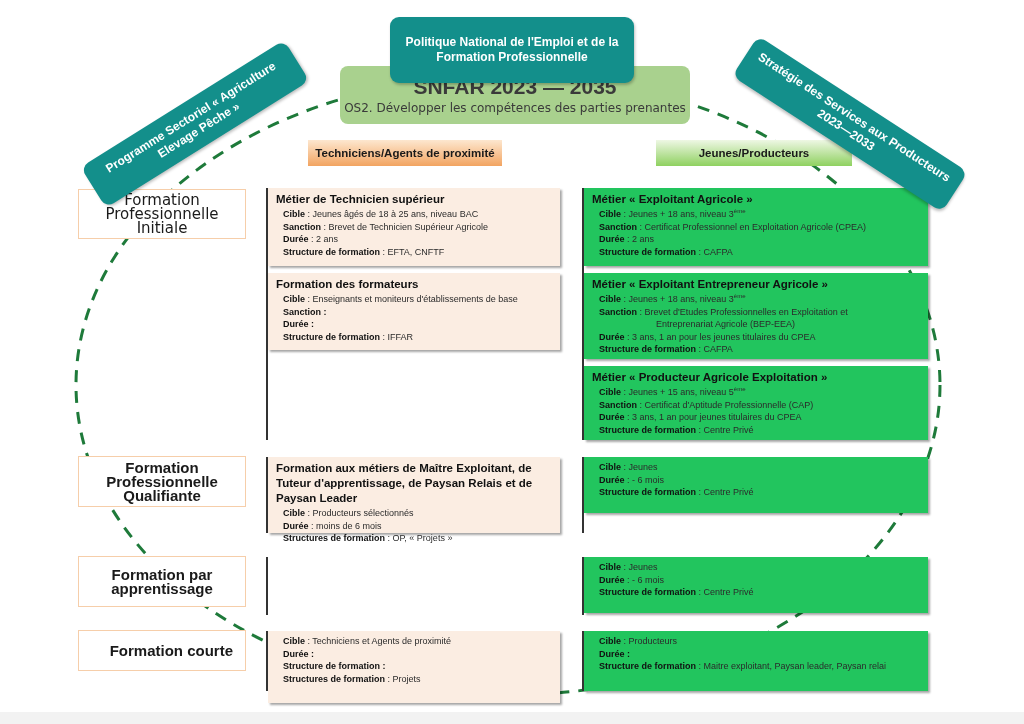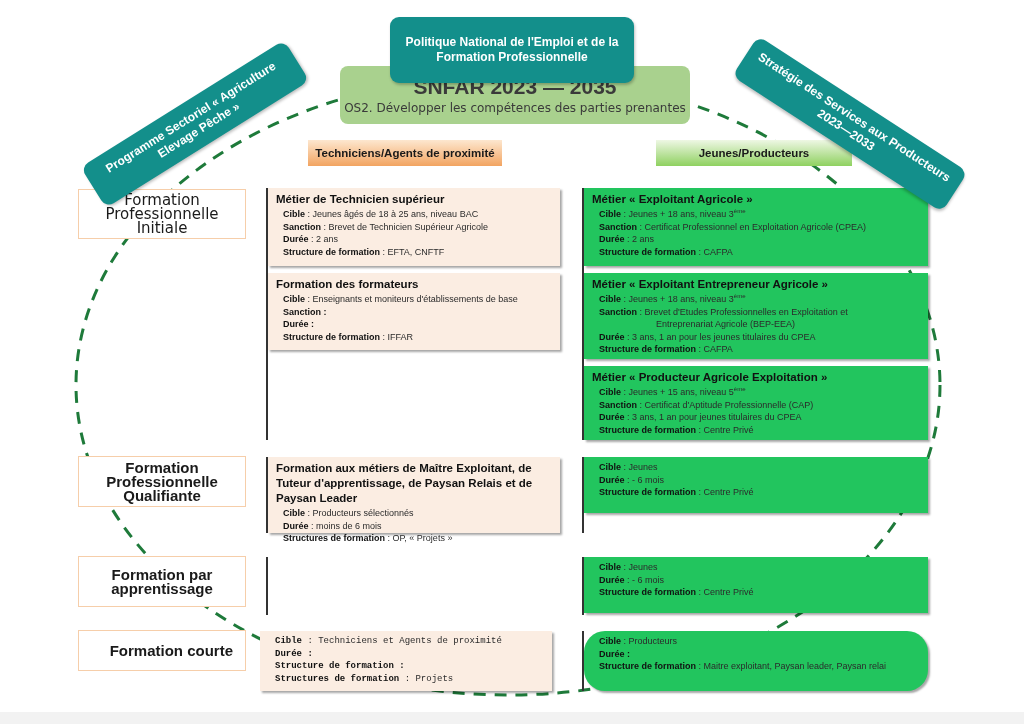--- a/index.html
+++ b/index.html
@@ -88,21 +88,21 @@
   <div class="line"><b>Structure de formation</b><span> : IFFAR</span></div>
 </div>
 
 <div class="card orange" style="left:268px;top:457px;width:292px;height:76px;">
   <div class="ctitle" style="white-space:normal;">Formation aux métiers de Maître Exploitant, de Tuteur d'apprentissage, de Paysan Relais et de Paysan Leader</div>
   <div class="line"><b>Cible</b><span> : Producteurs sélectionnés</span></div>
   <div class="line"><b>Durée</b><span> : moins de 6 mois</span></div>
   <div class="line"><b>Structures de formation</b><span> : OP, « Projets »</span></div>
 </div>
 
-<div class="card orange" style="left:260px;top:631px;width:292px;height:60px;font-family:Liberation Mono, monospace;">
+<div class="card orange" style="left:268px;top:631px;width:292px;height:72px;">
   <div class="line"><b>Cible</b><span> : Techniciens et Agents de proximité</span></div>
   <div class="line"><b>Durée</b><b> :</b></div>
   <div class="line"><b>Structure de formation</b><b> :</b></div>
   <div class="line"><b>Structures de formation</b><span> :  Projets</span></div>
 </div>
 
 <div class="card green" style="left:584px;top:188px;width:344px;height:78px;">
   <div class="ctitle">Métier « Exploitant Agricole »</div>
   <div class="line"><b>Cible</b><span> : Jeunes + 18 ans, niveau 3</span><sup>ème</sup></div>
   <div class="line"><b>Sanction</b><span> : Certificat Professionnel en Exploitation Agricole (CPEA)</span></div>
@@ -132,17 +132,17 @@
   <div class="line"><b>Durée</b><span> : - 6 mois</span></div>
   <div class="line"><b>Structure de formation</b><span> : Centre Privé</span></div>
 </div>
 
 <div class="card green" style="left:584px;top:557px;width:344px;height:56px;">
   <div class="line"><b>Cible</b><span> : Jeunes</span></div>
   <div class="line"><b>Durée</b><span> : - 6 mois</span></div>
   <div class="line"><b>Structure de formation</b><span> : Centre Privé</span></div>
 </div>
 
-<div class="card green" style="left:584px;top:631px;width:344px;height:60px;border-radius:21px;">
+<div class="card green" style="left:584px;top:631px;width:344px;height:60px;">
   <div class="line"><b>Cible</b><span> : Producteurs</span></div>
   <div class="line"><b>Durée</b><b> :</b></div>
   <div class="line"><b>Structure de formation</b><span> : Maitre exploitant, Paysan leader, Paysan relai</span></div>
 </div>
 
 </body></html>

